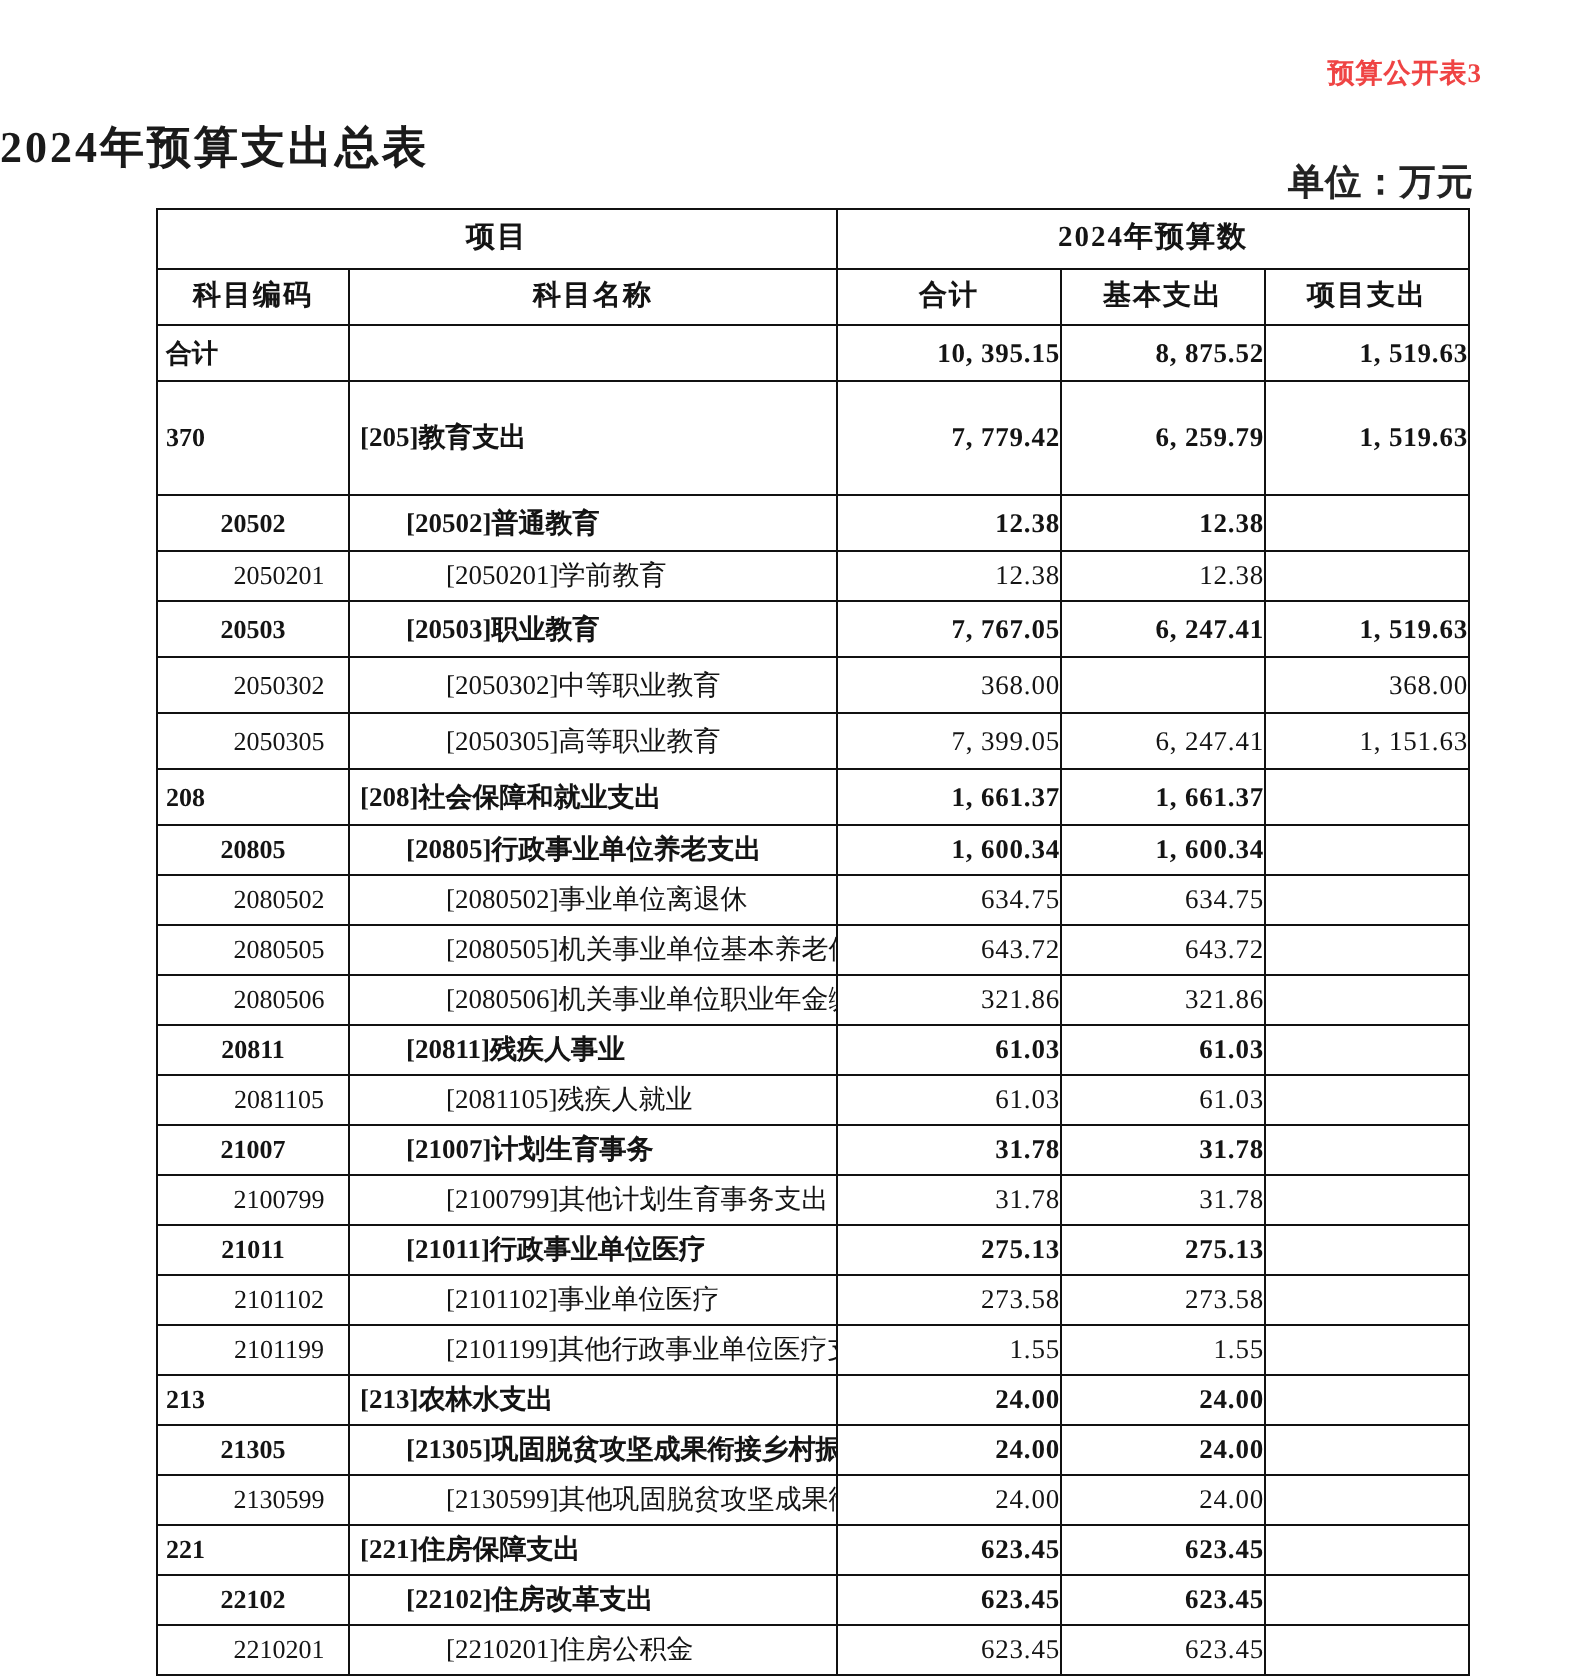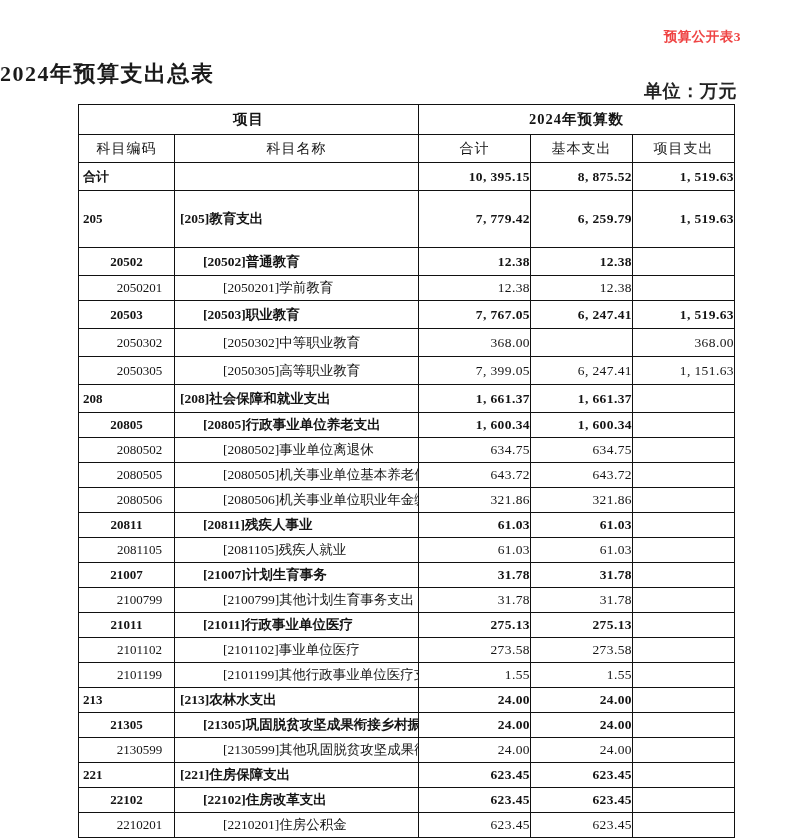--- a/index.html
+++ b/index.html
@@ -84,21 +84,21 @@
   .hd {
     text-align: center;
     font-weight: 700;
     font-size: 14.5px;
     letter-spacing: 1px;
     height: 29px;
     line-height: 29px;
   }
   .hd2 {
     text-align: center;
-    font-weight: 400;
+    font-weight: 700;
     font-size: 14px;
     letter-spacing: 1px;
     height: 27px;
     line-height: 27px;
   }
 
   
   .cell-code {
     height: 24px;
     line-height: 24px;
@@ -193,21 +193,21 @@
         <tr class="lvl0 r-total">
           <td class="cell-code">合计</td>
           <td class="cell-name">
             <span class="nm"></span>
           </td>
           <td class="cell-num">10, 395.15</td>
           <td class="cell-num">8, 875.52</td>
           <td class="cell-num">1, 519.63</td>
         </tr>
         <tr class="lvl0 r-tall">
-          <td class="cell-code">205</td>
+          <td class="cell-code">370</td>
           <td class="cell-name">
             <span class="nm">[205]教育支出</span>
           </td>
           <td class="cell-num">7, 779.42</td>
           <td class="cell-num">6, 259.79</td>
           <td class="cell-num">1, 519.63</td>
         </tr>
         <tr class="lvl1 r-mid">
           <td class="cell-code">20502</td>
           <td class="cell-name">

